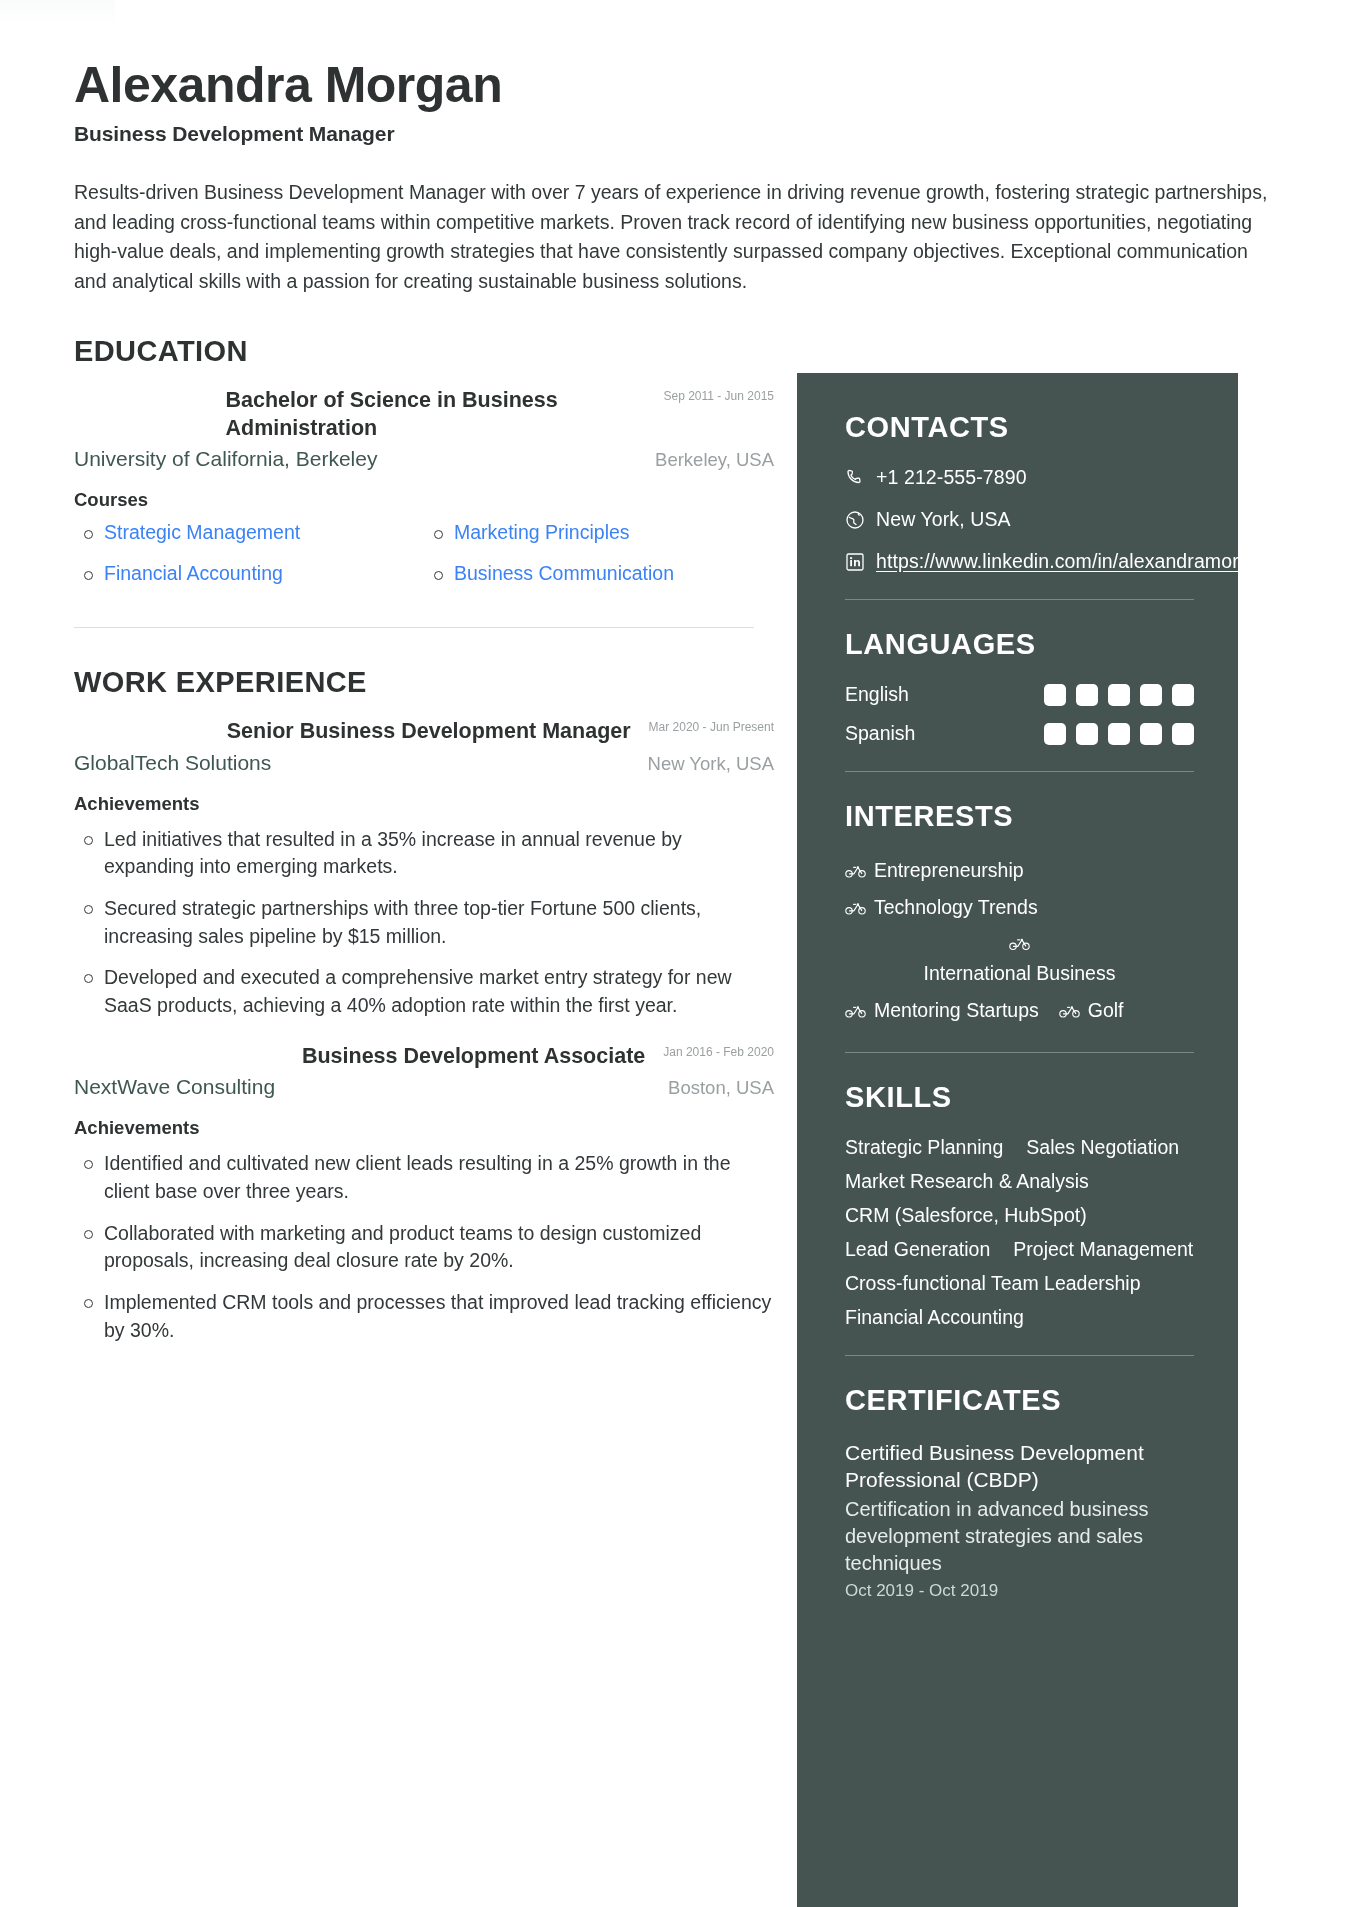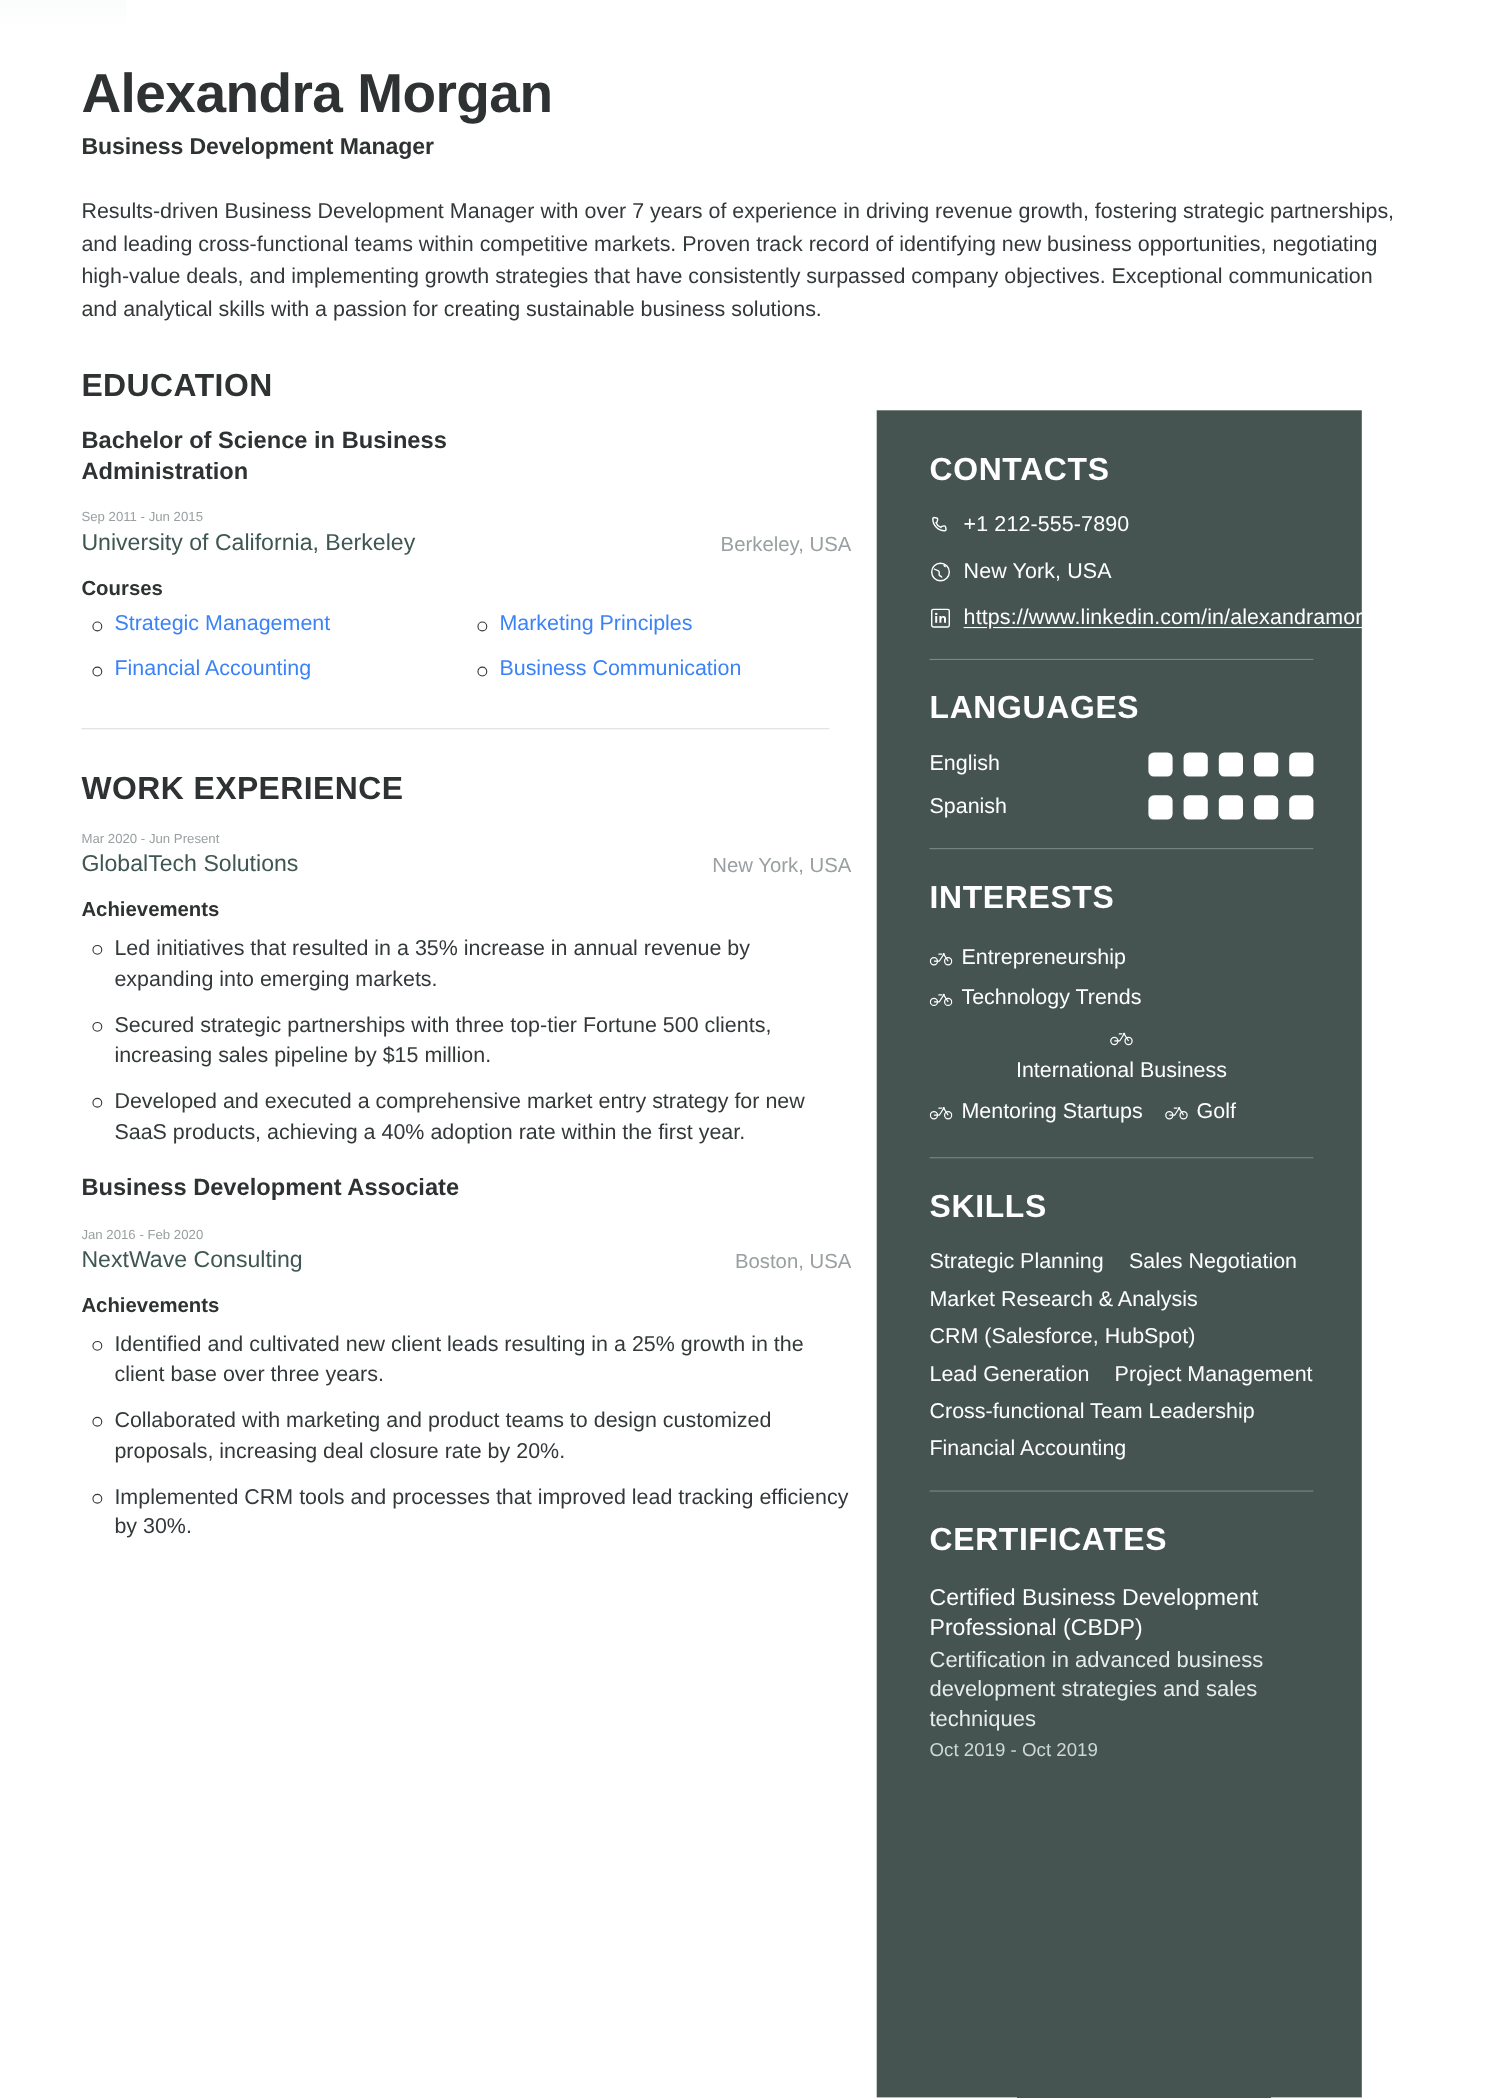--- a/index.html
+++ b/index.html
@@ -70,21 +70,21 @@
     color:#33383a; width:1200px; max-width:1200px;
   }
 
   .main-h{
     font-size:29px; font-weight:800; color:#2e3233;
     letter-spacing:.4px; margin-bottom:18px;
   }
   .sec{ margin-top:38px; }
 
   .entry{ margin-bottom:4px; }
-  .entry-top{ display:flex; justify-content:flex-end; align-items:flex-start; gap:18px;flex-direction:column; }
+  .entry-top{ display:flex; justify-content:flex-end; align-items:flex-start; gap:18px; }
   .entry-title{
     font-size:21.5px; font-weight:800; color:#2e3233;
     line-height:1.32; max-width:420px;
   }
   .entry-date{ font-size:12px; color:#9aa0a2; white-space:nowrap; padding-top:3px; }
   .entry-sub{ display:flex; justify-content:space-between; align-items:flex-end; gap:18px; margin-top:3px; }
   .entry-org{ font-size:21px; color:#3f5753; }
   .entry-loc{ font-size:18.5px; color:#9aa0a2; white-space:nowrap; padding-top:4px; }
 
   .sub-label{ font-size:18.5px; font-weight:800; color:#2e3233; margin-top:18px; }
@@ -148,20 +148,21 @@
         </ul>
       </div>
       <div class="divider"></div>
     </div>
 
     <div class="sec">
       <div class="main-h">WORK EXPERIENCE</div>
 
       <div class="entry">
         <div class="entry-top">
+          <div class="entry-title">Senior Business Development Manager</div>
           <div class="entry-date">Mar 2020 - Jun Present</div>
         </div>
         <div class="entry-sub">
           <div class="entry-org">GlobalTech Solutions</div>
           <div class="entry-loc">New York, USA</div>
         </div>
         <div class="sub-label">Achievements</div>
         <ul class="bul">
           <li>Led initiatives that resulted in a 35% increase in annual revenue by expanding into emerging markets.</li>
           <li>Secured strategic partnerships with three top-tier Fortune 500 clients, increasing sales pipeline by $15 million.</li>

